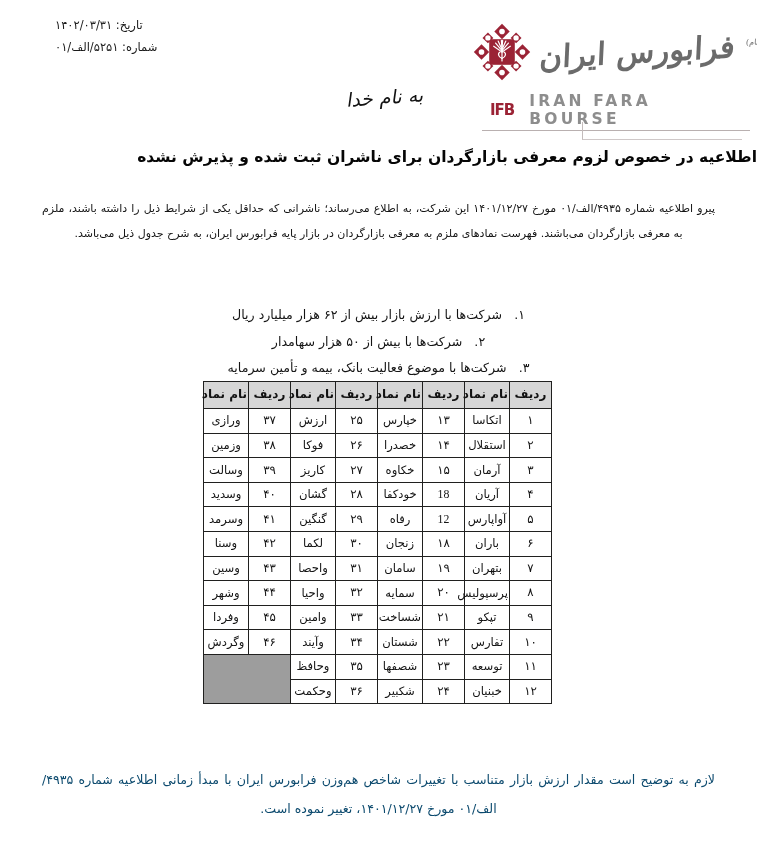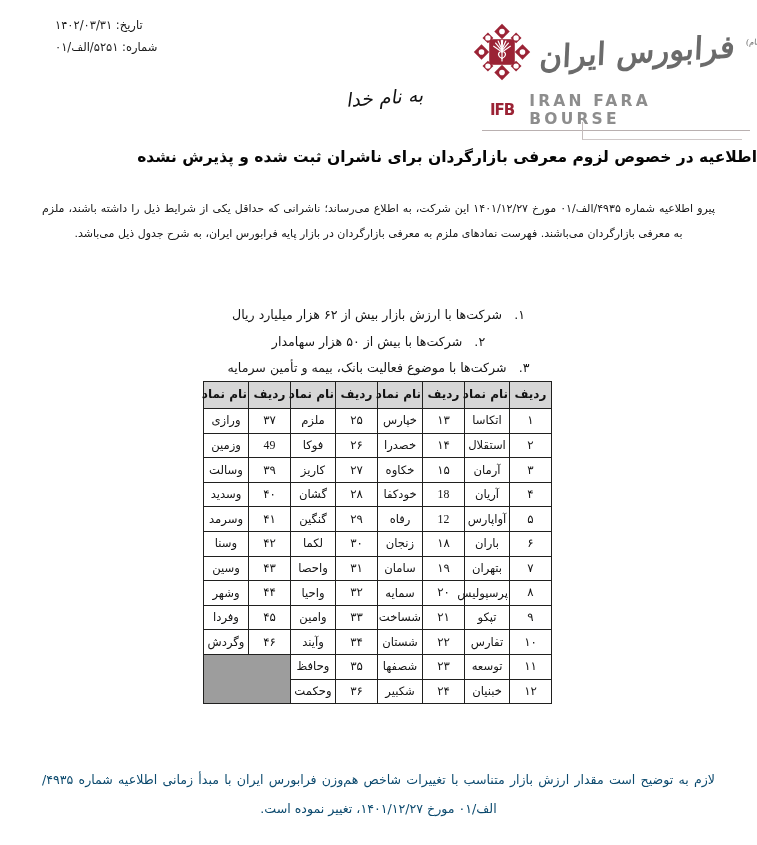--- a/index.html
+++ b/index.html
@@ -298,32 +298,32 @@
           <th>نام نماد</th>
         </tr>
       </thead>
       <tbody>
           <tr>
             <td class="idx">۱</td>
             <td class="">اتكاسا</td>
             <td class="idx">۱۳</td>
             <td class="">خپارس</td>
             <td class="idx">۲۵</td>
-            <td class="">ملزم</td>
+            <td class="">ارزش</td>
             <td class="idx">۳۷</td>
             <td class="">ورازی</td>
           </tr>
           <tr>
             <td class="idx">۲</td>
             <td class="">استقلال</td>
             <td class="idx">۱۴</td>
             <td class="">خصدرا</td>
             <td class="idx">۲۶</td>
             <td class="">فوكا</td>
-            <td class="idx">49</td>
+            <td class="idx">۳۸</td>
             <td class="">وزمین</td>
           </tr>
           <tr>
             <td class="idx">۳</td>
             <td class="">آرمان</td>
             <td class="idx">۱۵</td>
             <td class="">خكاوه</td>
             <td class="idx">۲۷</td>
             <td class="">كاریز</td>
             <td class="idx">۳۹</td>

